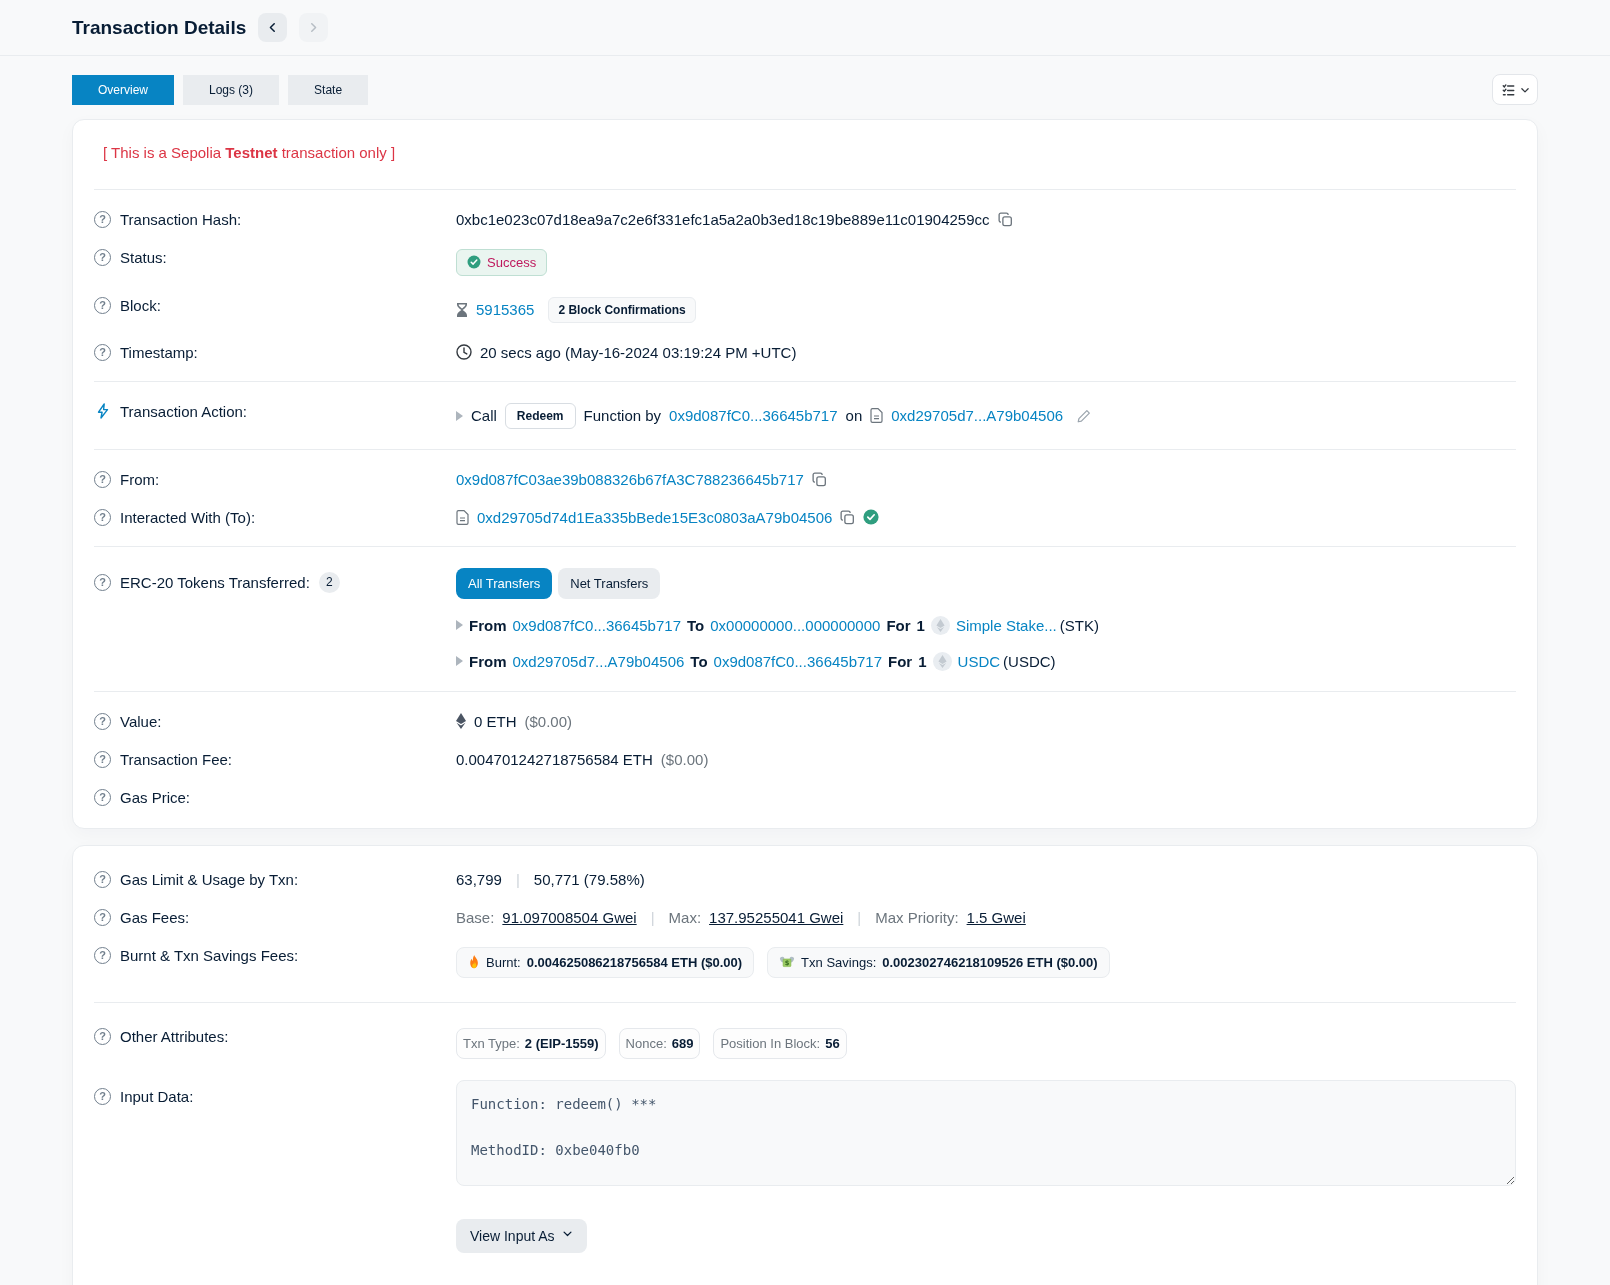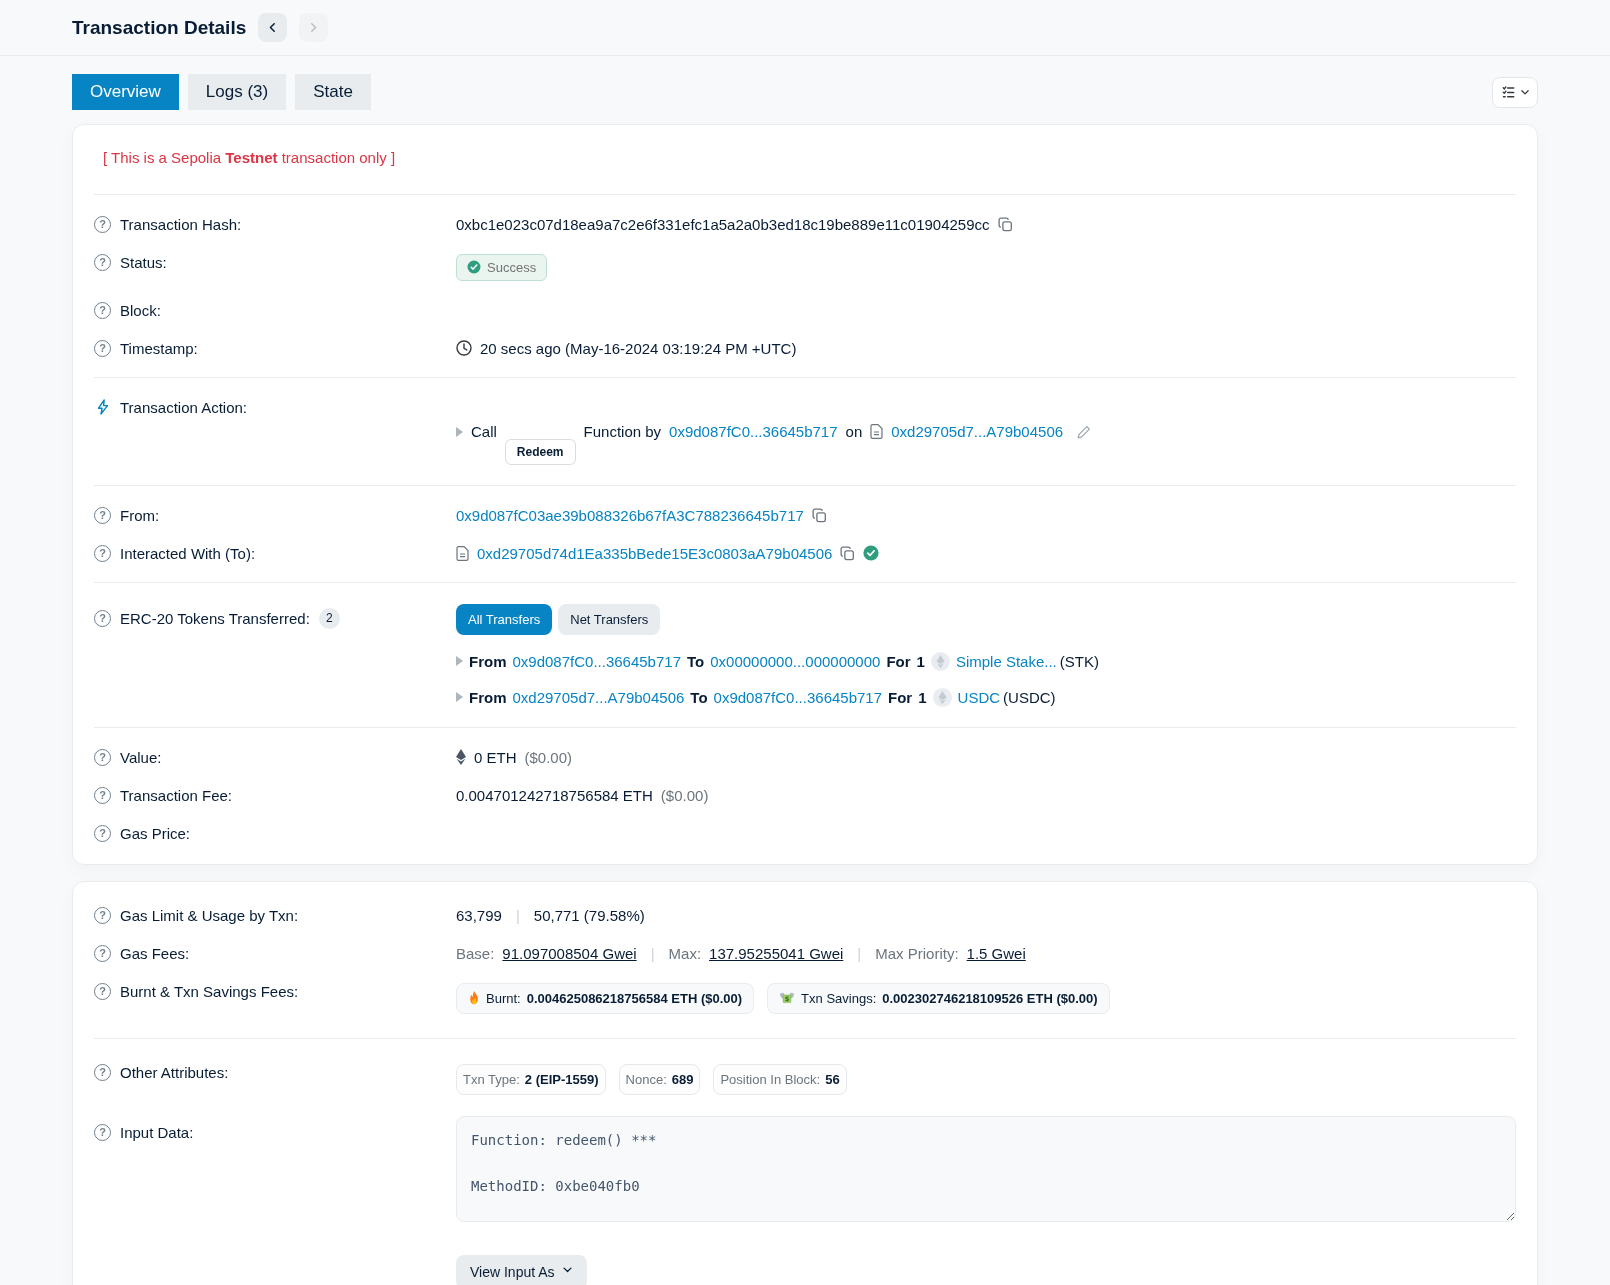--- a/index.html
+++ b/index.html
@@ -22,21 +22,21 @@
     background:#e9ecef; color:#081d35; cursor:pointer;
   }
   .nav-arrow.disabled { background:#f1f3f5; color:#b6bdc4; }
   .tabs-row {
     display:flex; align-items:center; justify-content:space-between;
     padding:18px 72px 12px;
   }
   .tabs { display:flex; gap:9px; }
   .tab {
     border:none; cursor:pointer; border-radius:0;
-    padding:8px 18px; font-size:17px; font-weight:500;
+    padding:8px 26px; font-size:12px; font-weight:500;
     background:#e9ecef; color:#081d35; font-family:inherit;
   }
   .tab.active { background:#0784c3; color:#fff; }
   .tools-btn {
     background:#fff; border:1px solid #e3e6ea; border-radius:8px;
     width:46px; height:31px; display:inline-flex; align-items:center;
     justify-content:center; gap:4px; color:#343a40; cursor:pointer;
   }
   .card {
     background:#fff; border:1px solid #e9ecef; border-radius:12px;
@@ -57,30 +57,30 @@
     width:17px; height:17px; border:1.3px solid #72808e; border-radius:50%;
     color:#72808e; font-size:11px; font-weight:bold;
     display:inline-flex; align-items:center; justify-content:center; flex:0 0 auto;
   }
   .link { color:#0784c3; text-decoration:none; cursor:pointer; }
   .muted { color:#6c757d; }
   .sep { color:#ced4da; padding:0 6px; }
   .icon-btn { background:none; border:none; cursor:pointer; color:#6c757d; display:inline-flex; align-items:center; }
   .status-badge {
     display:inline-flex; gap:6px;
-    background:#eaf5f0; border:1px solid #bfdfd3; color:#737373;
+    background:#eaf5f0; border:1px solid #bfdfd3; color:#be185d;
     font-size:13px; font-weight:500; border-radius:6px; padding:5px 10px;
   }
   .small-badge {
     background:#f8f9fa; border:1px solid #e9ecef; border-radius:6px;
     font-size:12px; font-weight:bold; color:#081d35; padding:5px 9px;
   }
   .method-badge {
     background:#fff; border:1px solid #d8dde2; border-radius:6px;
-    font-size:12px; font-weight:bold; color:#081d35; padding:5px 11px;margin-top:40px;
+    font-size:12px; font-weight:bold; color:#081d35; padding:5px 11px;
   }
   .count-badge {
     background:#e9ecef; border-radius:50%; width:21px; height:21px;
     display:inline-flex; align-items:center; justify-content:center;
     font-size:12px; color:#081d35;
   }
   .pill-btn {
     border:none; cursor:pointer; border-radius:8px; padding:8px 12px;
     font-size:13px; font-weight:500; background:#e9ecef; color:#081d35;
     font-family:inherit;
@@ -209,20 +209,29 @@
         <span>Success</span>
       </span>
     </div>
   </div>
 
   <div class="row">
     <div class="row-label">
       <span class="help-icon">?</span>
       <span>Block:</span>
     </div>
+    <div class="row-value">
+      <span style="display:inline-flex">
+        <svg width="12" height="14" viewBox="0 0 12 14" fill="#6c757d">
+            <path d="M1 0h10v1.6c0 2-1.7 3.4-3.3 4.6L6.6 7l1.1.8C9.3 9 11 10.4 11 12.4V14H1v-1.6c0-2 1.7-3.4 3.3-4.6L5.4 7l-1.1-.8C2.7 5 1 3.6 1 1.6V0zm1.6 1.6c0 1.2 1.2 2.3 2.7 3.4l.7.5.7-.5c1.5-1.1 2.7-2.2 2.7-3.4H2.6z"></path>
+          </svg>
+      </span>
+      <a class="link">5915365</a>
+      <span class="small-badge" style="margin-left:6px">2 Block Confirmations</span>
+    </div>
   </div>
 
   <div class="row">
     <div class="row-label">
       <span class="help-icon">?</span>
       <span>Timestamp:</span>
     </div>
     <div class="row-value">
       <span style="display:inline-flex">
         <svg width="16" height="16" viewBox="0 0 16 16" fill="none" stroke="#343a40" stroke-width="1.4">

